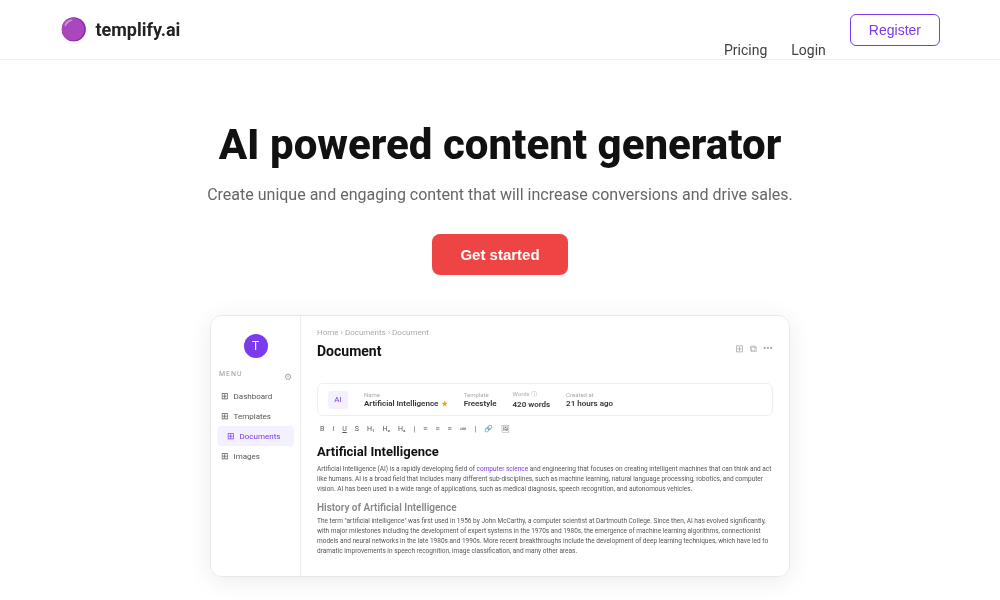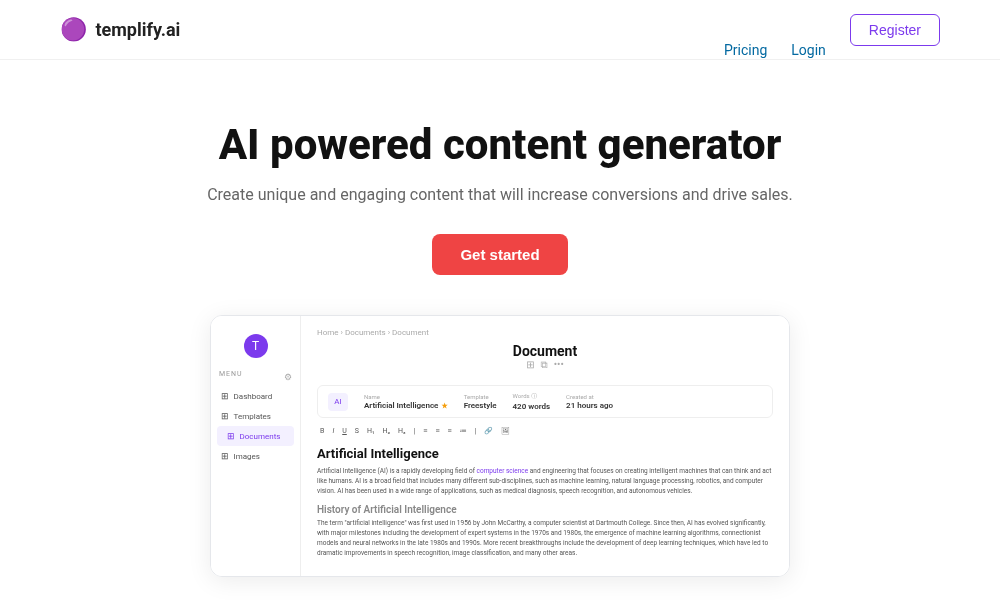--- a/index.html
+++ b/index.html
@@ -6,21 +6,21 @@
     body { font-family: -apple-system, BlinkMacSystemFont, 'Segoe UI', Roboto, sans-serif; background: #fff; color: #1a1a2e; }
 
     
     nav {
       display: flex; align-items: center; justify-content: space-between;
       padding: 0 60px; height: 60px; border-bottom: 1px solid #f0f0f0;
     }
     .logo { display: flex; align-items: center; gap: 8px; font-weight: 700; font-size: 18px; color: #222; text-decoration: none; }
     .logo-icon { color: #7c3aed; font-size: 22px; }
     .nav-links { display: flex; align-items: center; gap: 24px; }
-    .nav-link { text-decoration: none; color: #0369a1; font-size: 14px; margin-top: 40px; }
+    .nav-link { text-decoration: none; color: #404040; font-size: 14px; margin-top: 40px; }
     .btn-register {
       padding: 7px 18px; border: 1px solid #7c3aed; border-radius: 6px;
       color: #7c3aed; background: #fff; font-size: 14px; cursor: pointer;
     }
 
     
     .hero { text-align: center; padding: 60px 20px 40px; }
     .hero h1 { font-size: 42px; font-weight: 800; color: #111; margin-bottom: 16px; }
     .hero p { font-size: 16px; color: #666; margin-bottom: 30px; }
     .btn-get-started {
@@ -49,21 +49,21 @@
     .sidebar-item {
       display: flex; align-items: center; gap: 5px;
       padding: 5px 10px; font-size: 8px; color: #555; cursor: pointer;
     }
     .sidebar-item.active { background: #f3f0ff; color: #7c3aed; border-radius: 4px; margin: 0 6px; }
     .sidebar-item-icon { font-size: 9px; }
 
     
     .app-main { flex: 1; padding: 12px 16px; background: #fff; }
     .breadcrumb { font-size: 8px; color: #aaa; margin-bottom: 6px; }
-    .doc-header { display: flex; align-items: center; justify-content: space-between; margin-bottom: 14px; flex-direction: column; }
+    .doc-header { display: flex; justify-content: space-between; margin-bottom: 24px; }
     .doc-title { font-size: 14px; font-weight: 700; color: #111; }
     .doc-header-icons { display: flex; gap: 6px; color: #aaa; font-size: 10px; }
     .doc-meta-row { display: flex; gap: 16px; margin-bottom: 8px; border: 1px solid #eee; border-radius: 6px; padding: 6px 10px; align-items: center; }
     .doc-meta-icon { width: 20px; height: 18px; background: #f3f0ff; border-radius: 4px; display: flex; align-items: center; justify-content: center; font-size: 8px; color: #7c3aed; }
     .meta-group { display: flex; flex-direction: column; gap: 1px; }
     .meta-label { font-size: 6px; color: #aaa; }
     .meta-value { font-size: 8px; color: #333; font-weight: 600; display: flex; align-items: center; gap: 3px; }
     .meta-star { color: #f59e0b; font-size: 7px; }
     .toolbar-row { display: flex; gap: 2px; margin-bottom: 10px; flex-wrap: wrap; }
     .toolbar-btn { font-size: 7px; color: #555; padding: 1px 3px; border-radius: 2px; cursor: pointer; }

